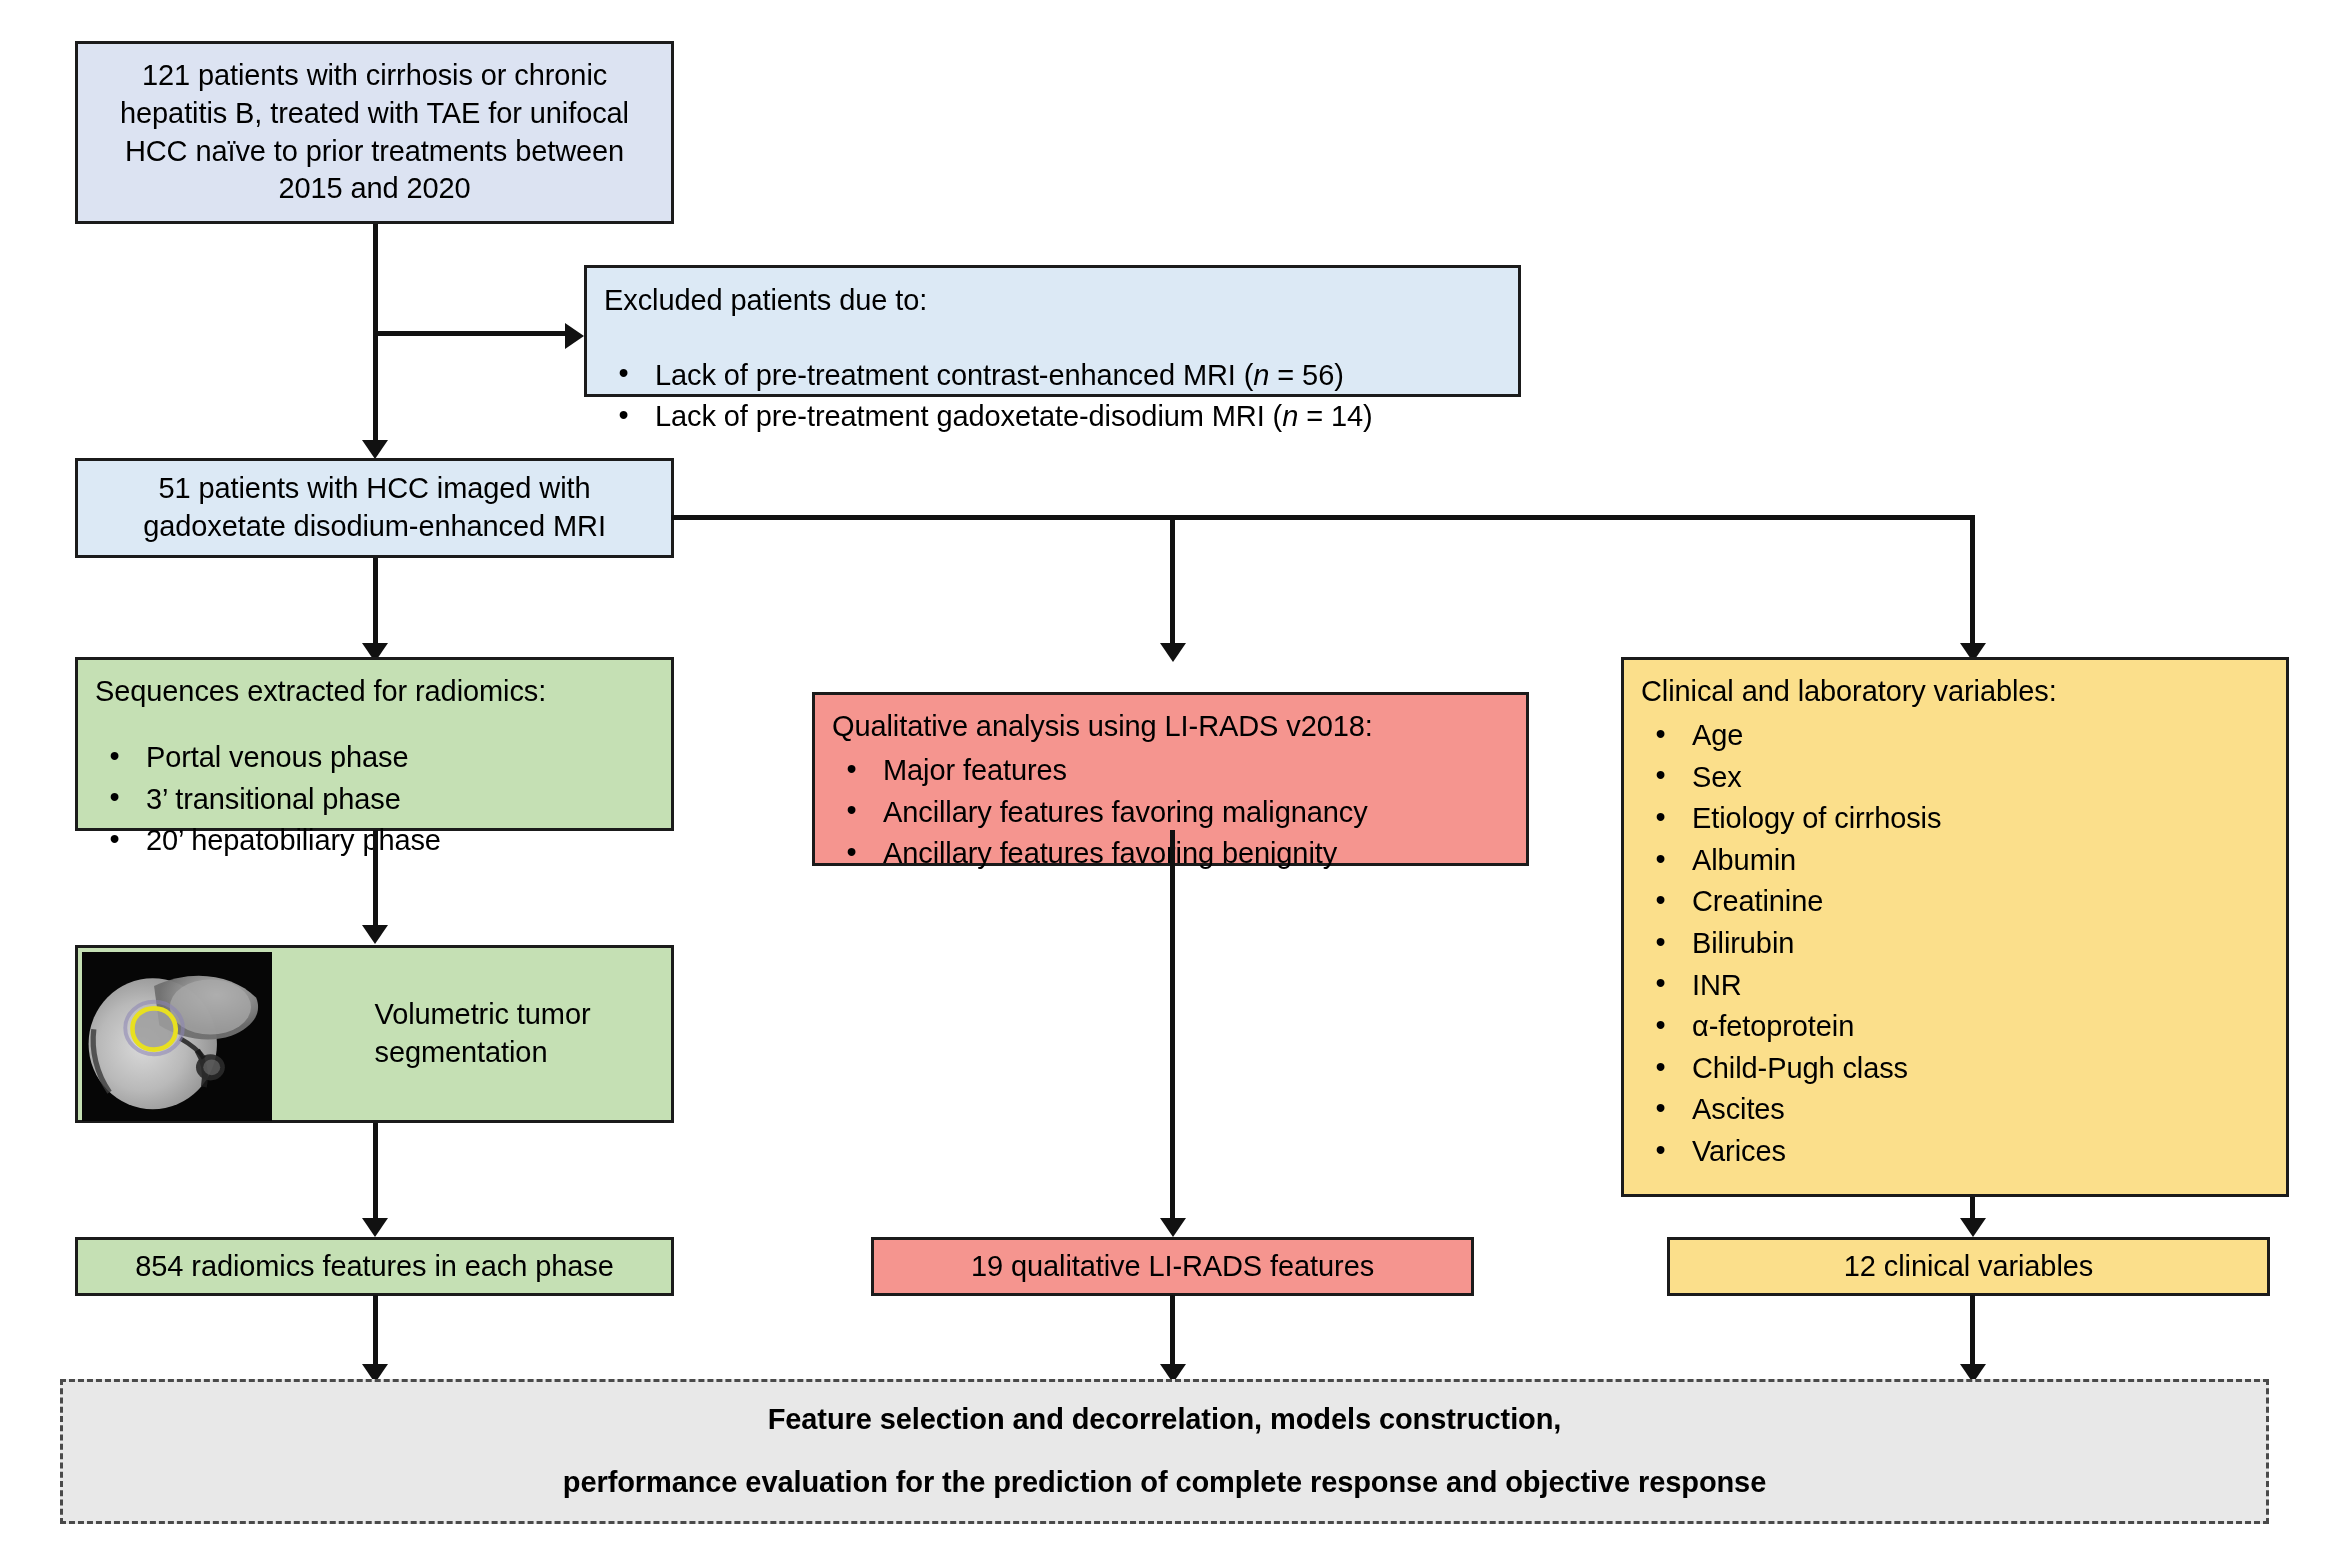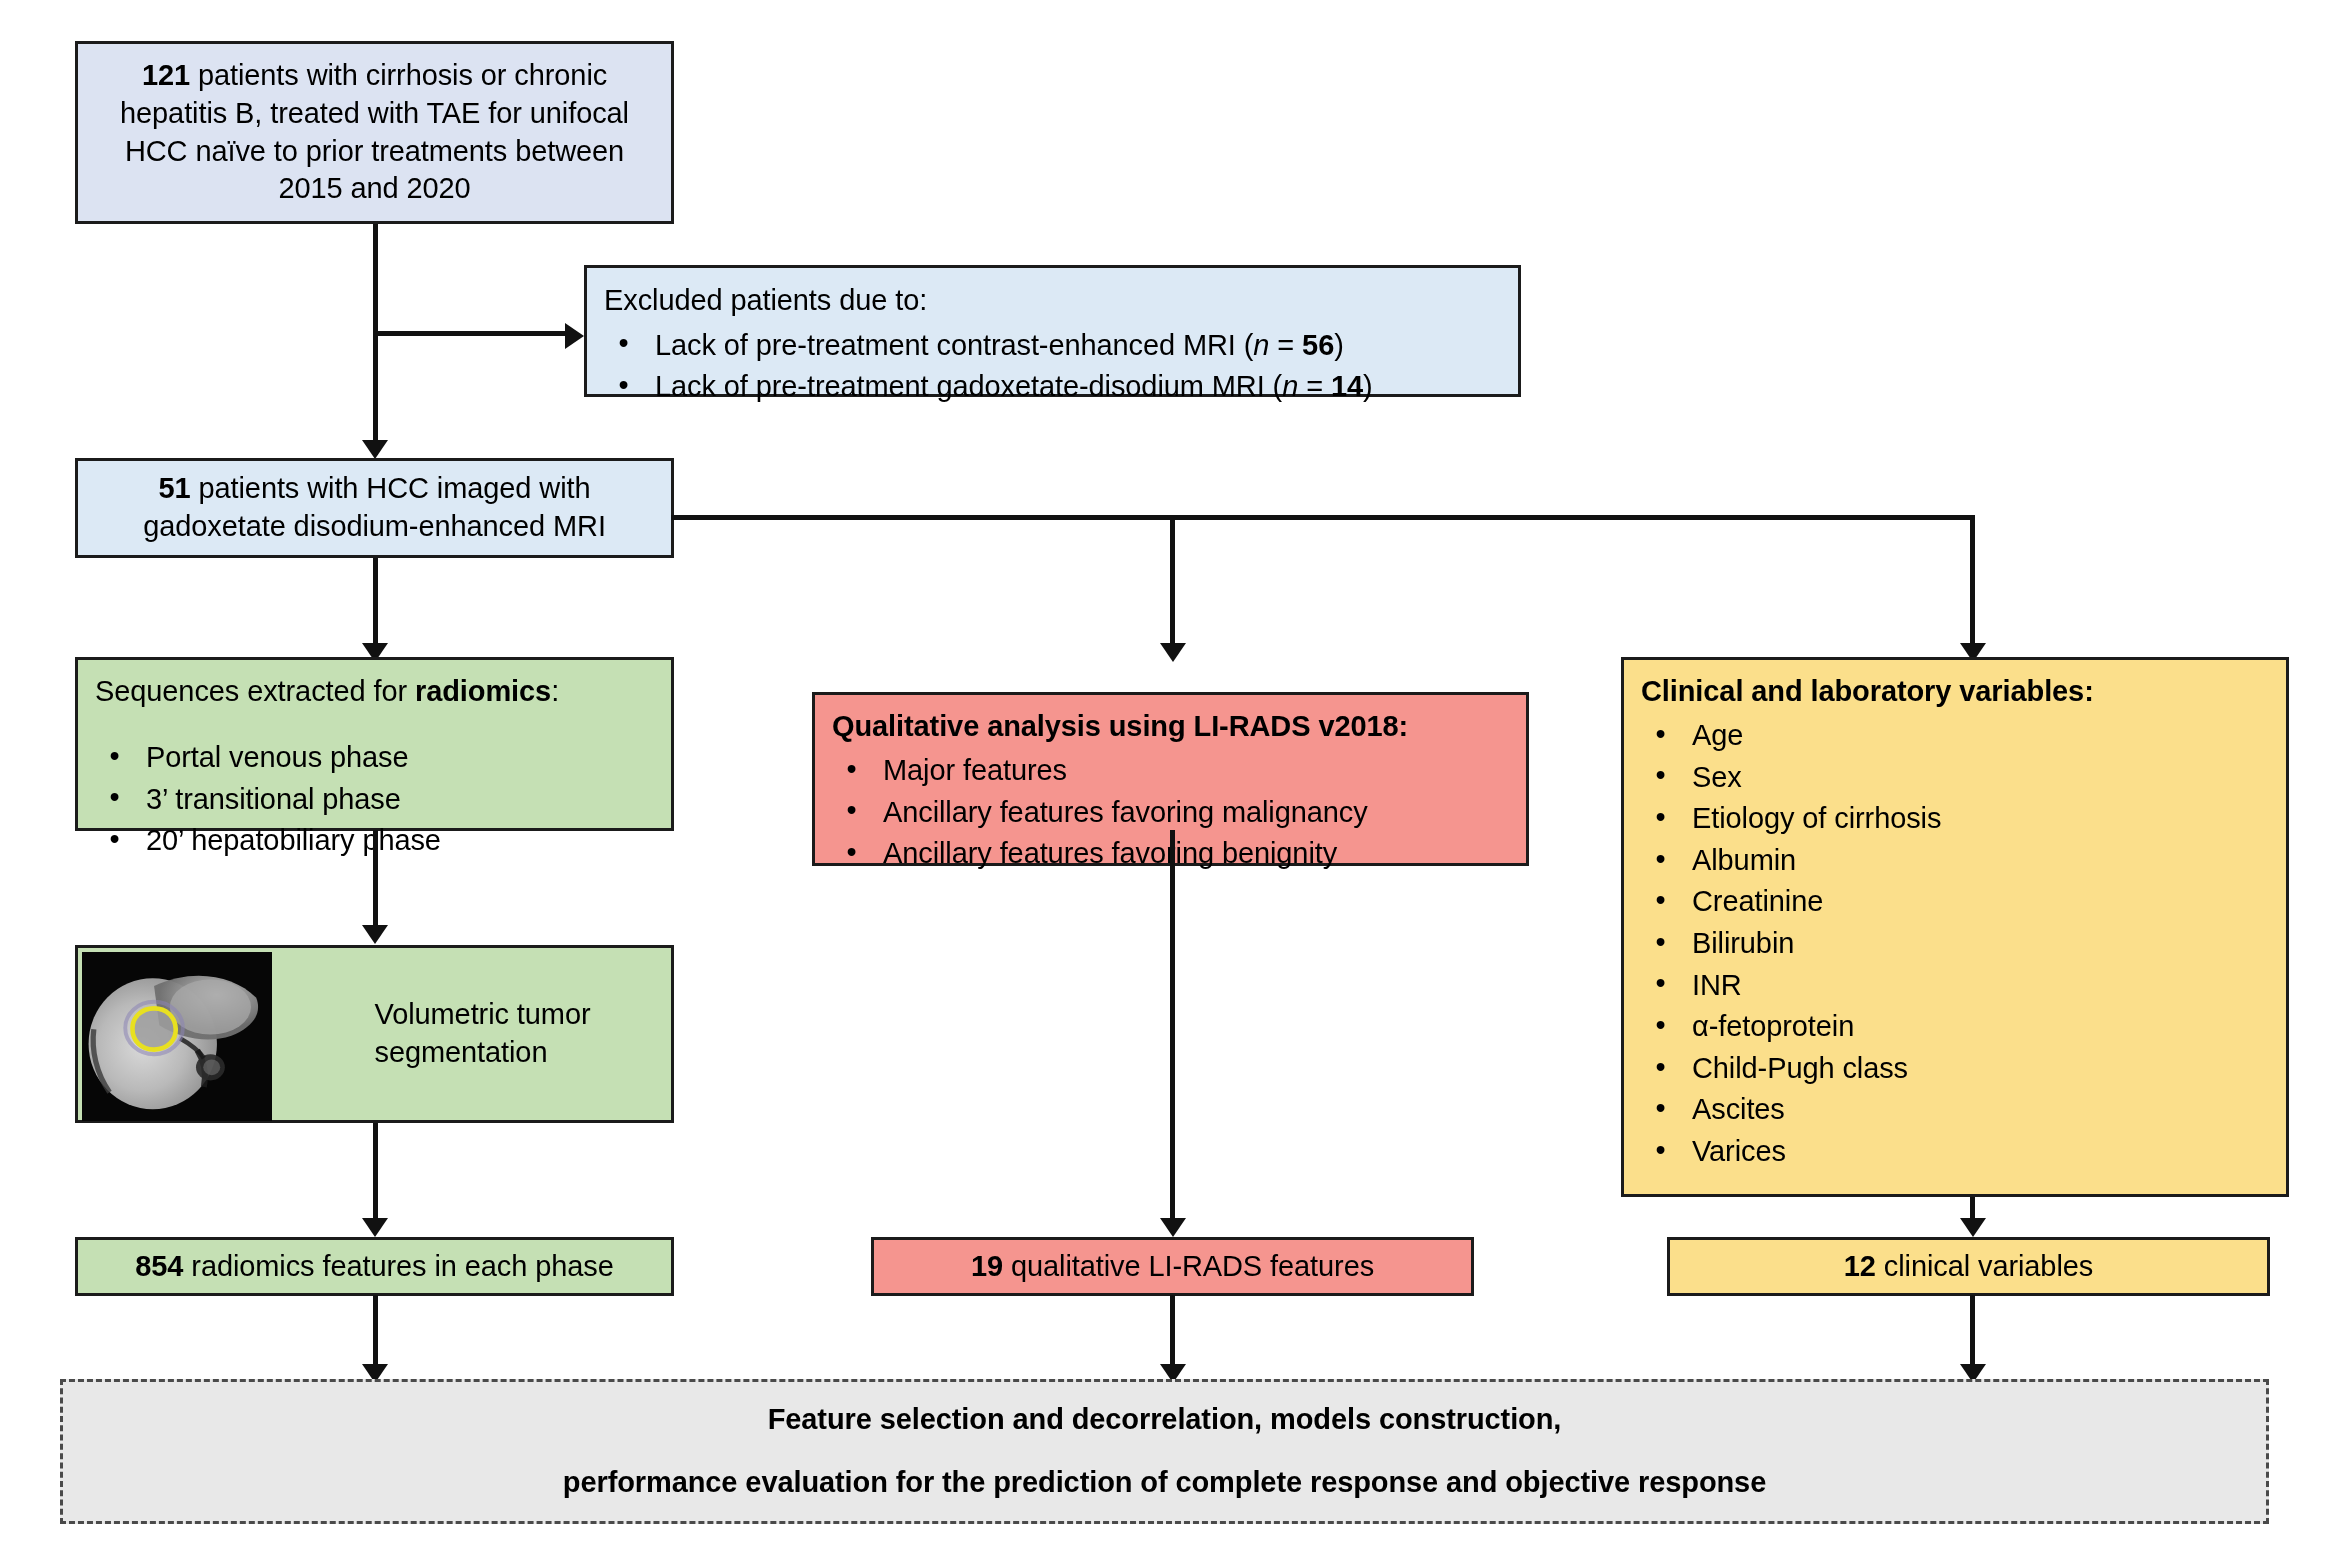--- a/index.html
+++ b/index.html
@@ -23,21 +23,21 @@
     display:flex;
     flex-direction:column;
     justify-content:center;
   }
   .box .hd,.box .line,.box li,.box .ctr{
     font-size:29px;
     line-height:1.30;
     letter-spacing:-0.1px;
   }
   .ctr{text-align:center;}
-  b{font-weight:700;}
+  b{font-weight:400;}
   i{font-style:italic;}
   ul{
     list-style:none;
     margin:0;
     padding:0;
   }
   ul li{
     position:relative;
     padding-left:51px;
     margin:3.9px 0;
@@ -45,21 +45,21 @@
   ul li:before{
     content:"\2022";
     position:absolute;
     left:14.4px;
     top:-1.3px;
     font-size:29px;
   }
   .hd{font-weight:400;margin-bottom:2.6px;}
 
   .blue  {background:#dce3f2;}
-  .blue2 {background:#dce9f5;}
+  .blue2 {background:#dce9f5;gap:30px;}
   .green {background:#c5e0b4;}
   .red   {background:#f5958f;}
   .yellow{background:#fbdf8b;}
   .grey  {background:#e8e8e8;border:3.3px dashed #4a4a4a;}
 
   .pad{padding:11.8px 17px;}
 
   
   .vline,.hline{
     position:absolute;

